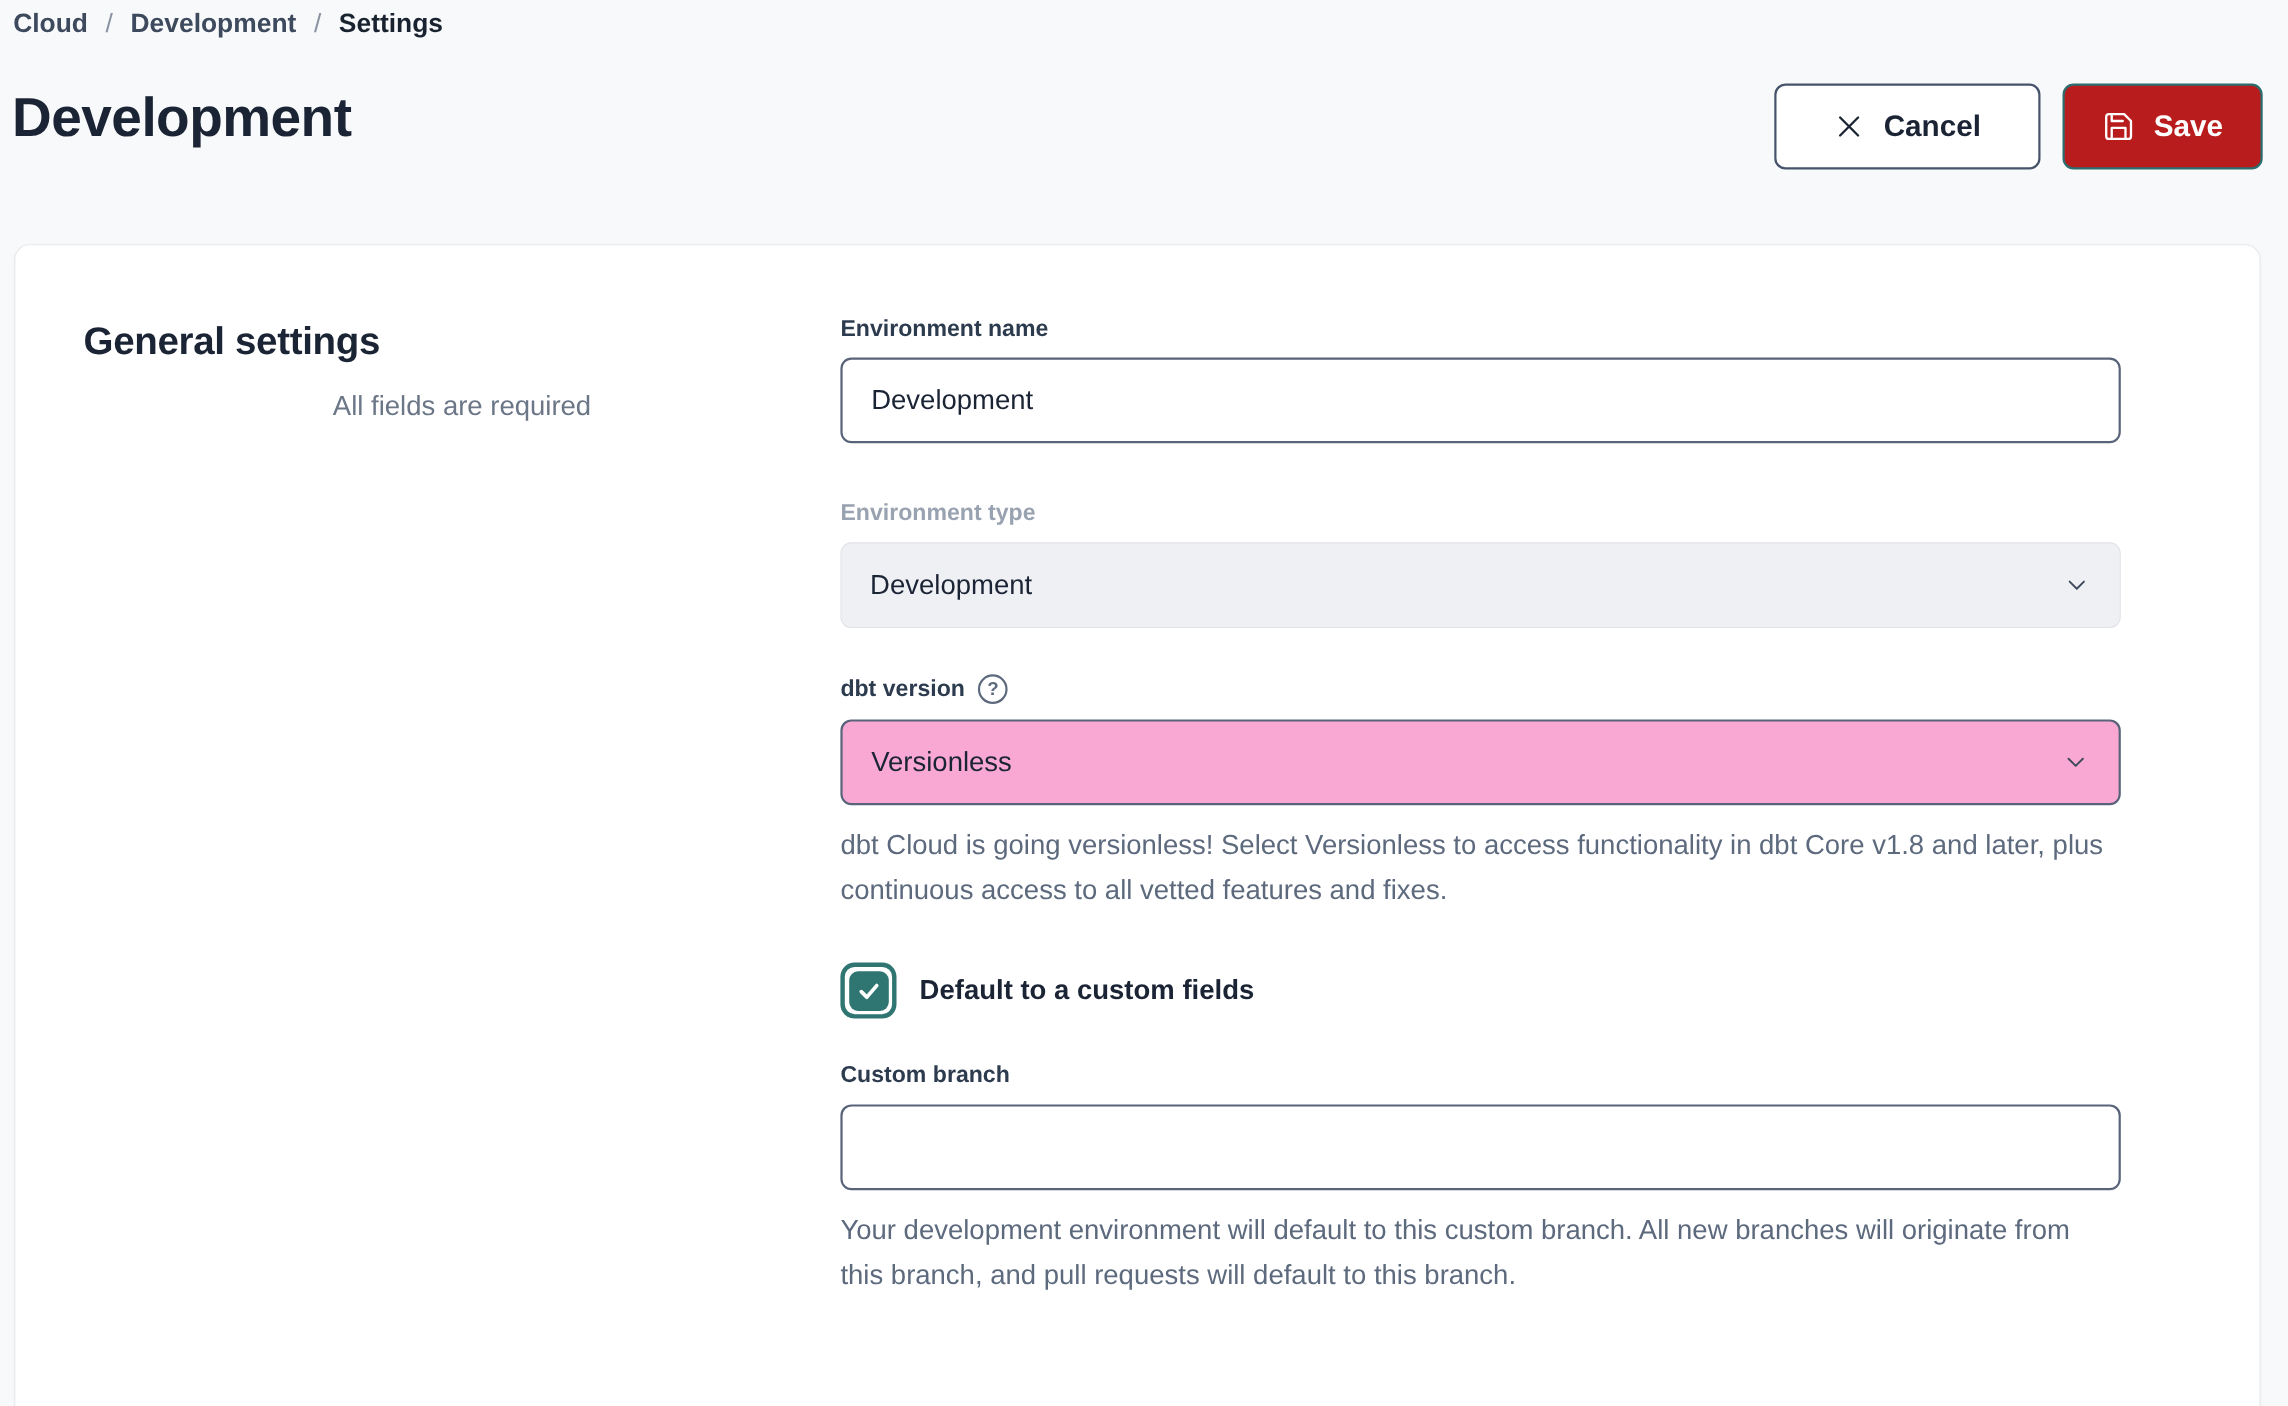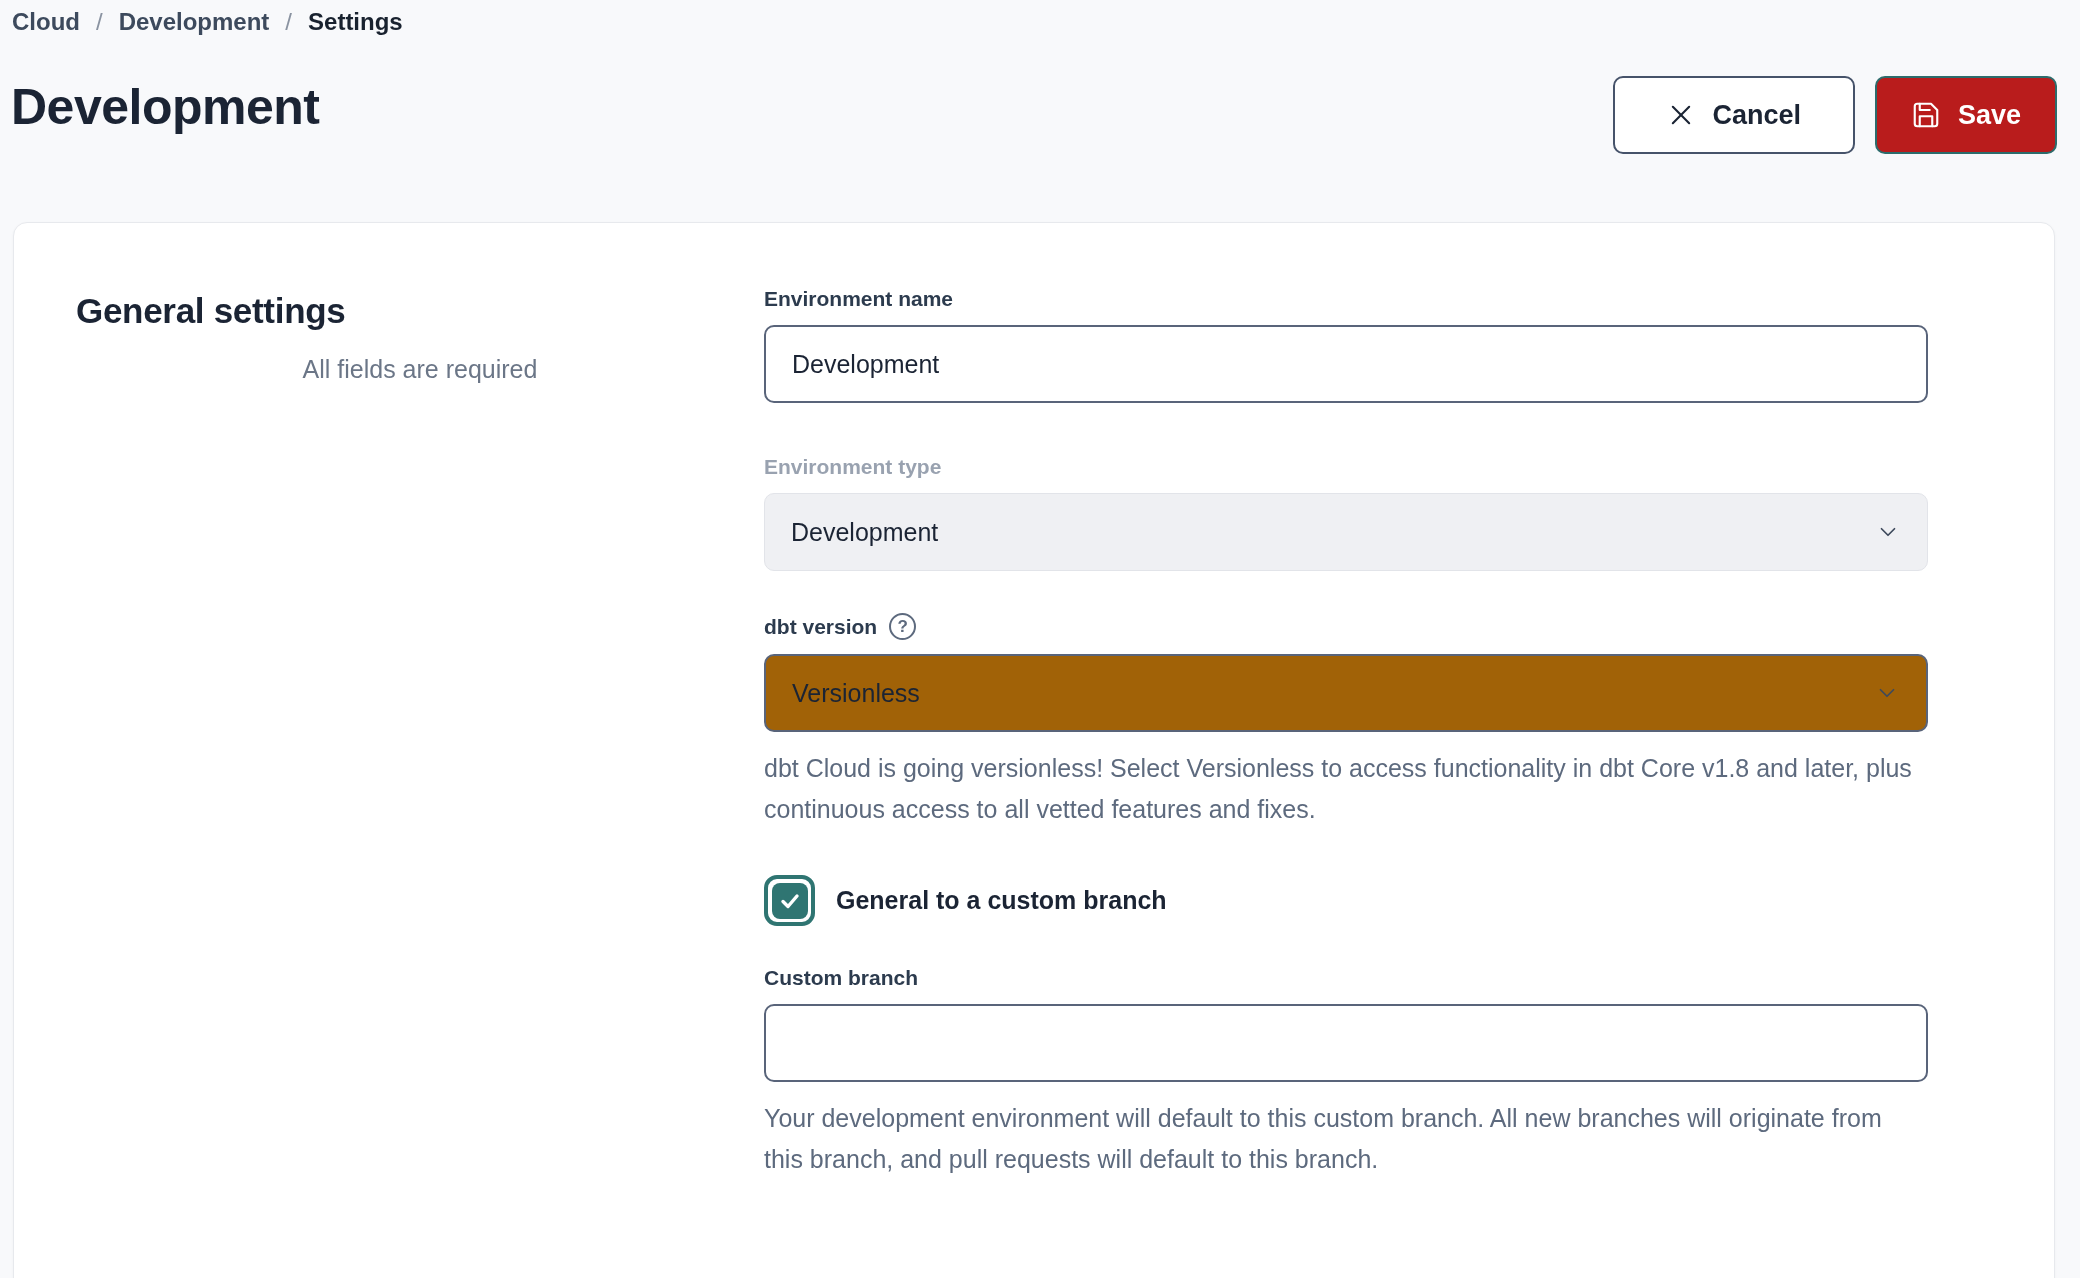--- a/index.html
+++ b/index.html
@@ -72,21 +72,21 @@
     background: #ffffff;
     font-size: 25px; color: #1b2434; padding: 0 26px;
     font-family: "Liberation Sans", sans-serif;
     outline: none;
   }
   .select {
     width: 100%; height: 78px; border-radius: 10px;
     display: flex; align-items: center; justify-content: space-between;
     padding: 0 26px; font-size: 25px; color: #1b2434; cursor: pointer;
   }
-  .select.enabled { background: #a16207; border: 2px solid #59647a; }
+  .select.enabled { background: #f9a8d4; border: 2px solid #59647a; }
   .select.disabled { background: #eff0f3; border: 1px solid #e2e4e9; cursor: default; }
   .help-text {
     font-size: 25px; color: #5d6a7e; line-height: 1.62;
     margin-top: 16px; max-width: 1160px;
   }
   .q-icon {
     width: 27px; height: 27px; border-radius: 50%;
     border: 2px solid #5d6a7e; color: #5d6a7e;
     font-size: 17px; font-weight: 700;
     display: inline-flex; align-items: center; justify-content: center;
@@ -191,21 +191,21 @@
     </div>
 
     <div class="checkbox-row">
       <span class="checkbox-outer">
         <span class="checkbox-inner">
           <svg width="24" height="24" viewBox="0 0 24 24" fill="none" stroke="#ffffff" stroke-width="3.4" stroke-linecap="round" stroke-linejoin="round">
             <polyline points="5 12.5 10 17.5 19 7"></polyline>
           </svg>
         </span>
       </span>
-      <span class="checkbox-label">General to a custom branch</span>
+      <span class="checkbox-label">Default to a custom fields</span>
     </div>
 
     <div class="mt-40">
       <div class="field-label">Custom branch</div>
       <input class="text-input" type="text" placeholder="" style="">
       <p class="help-text">Your development environment will default to this custom branch. All new branches will originate from this branch, and pull requests will default to this branch.</p>
     </div>
 
   </div>
 </section>

